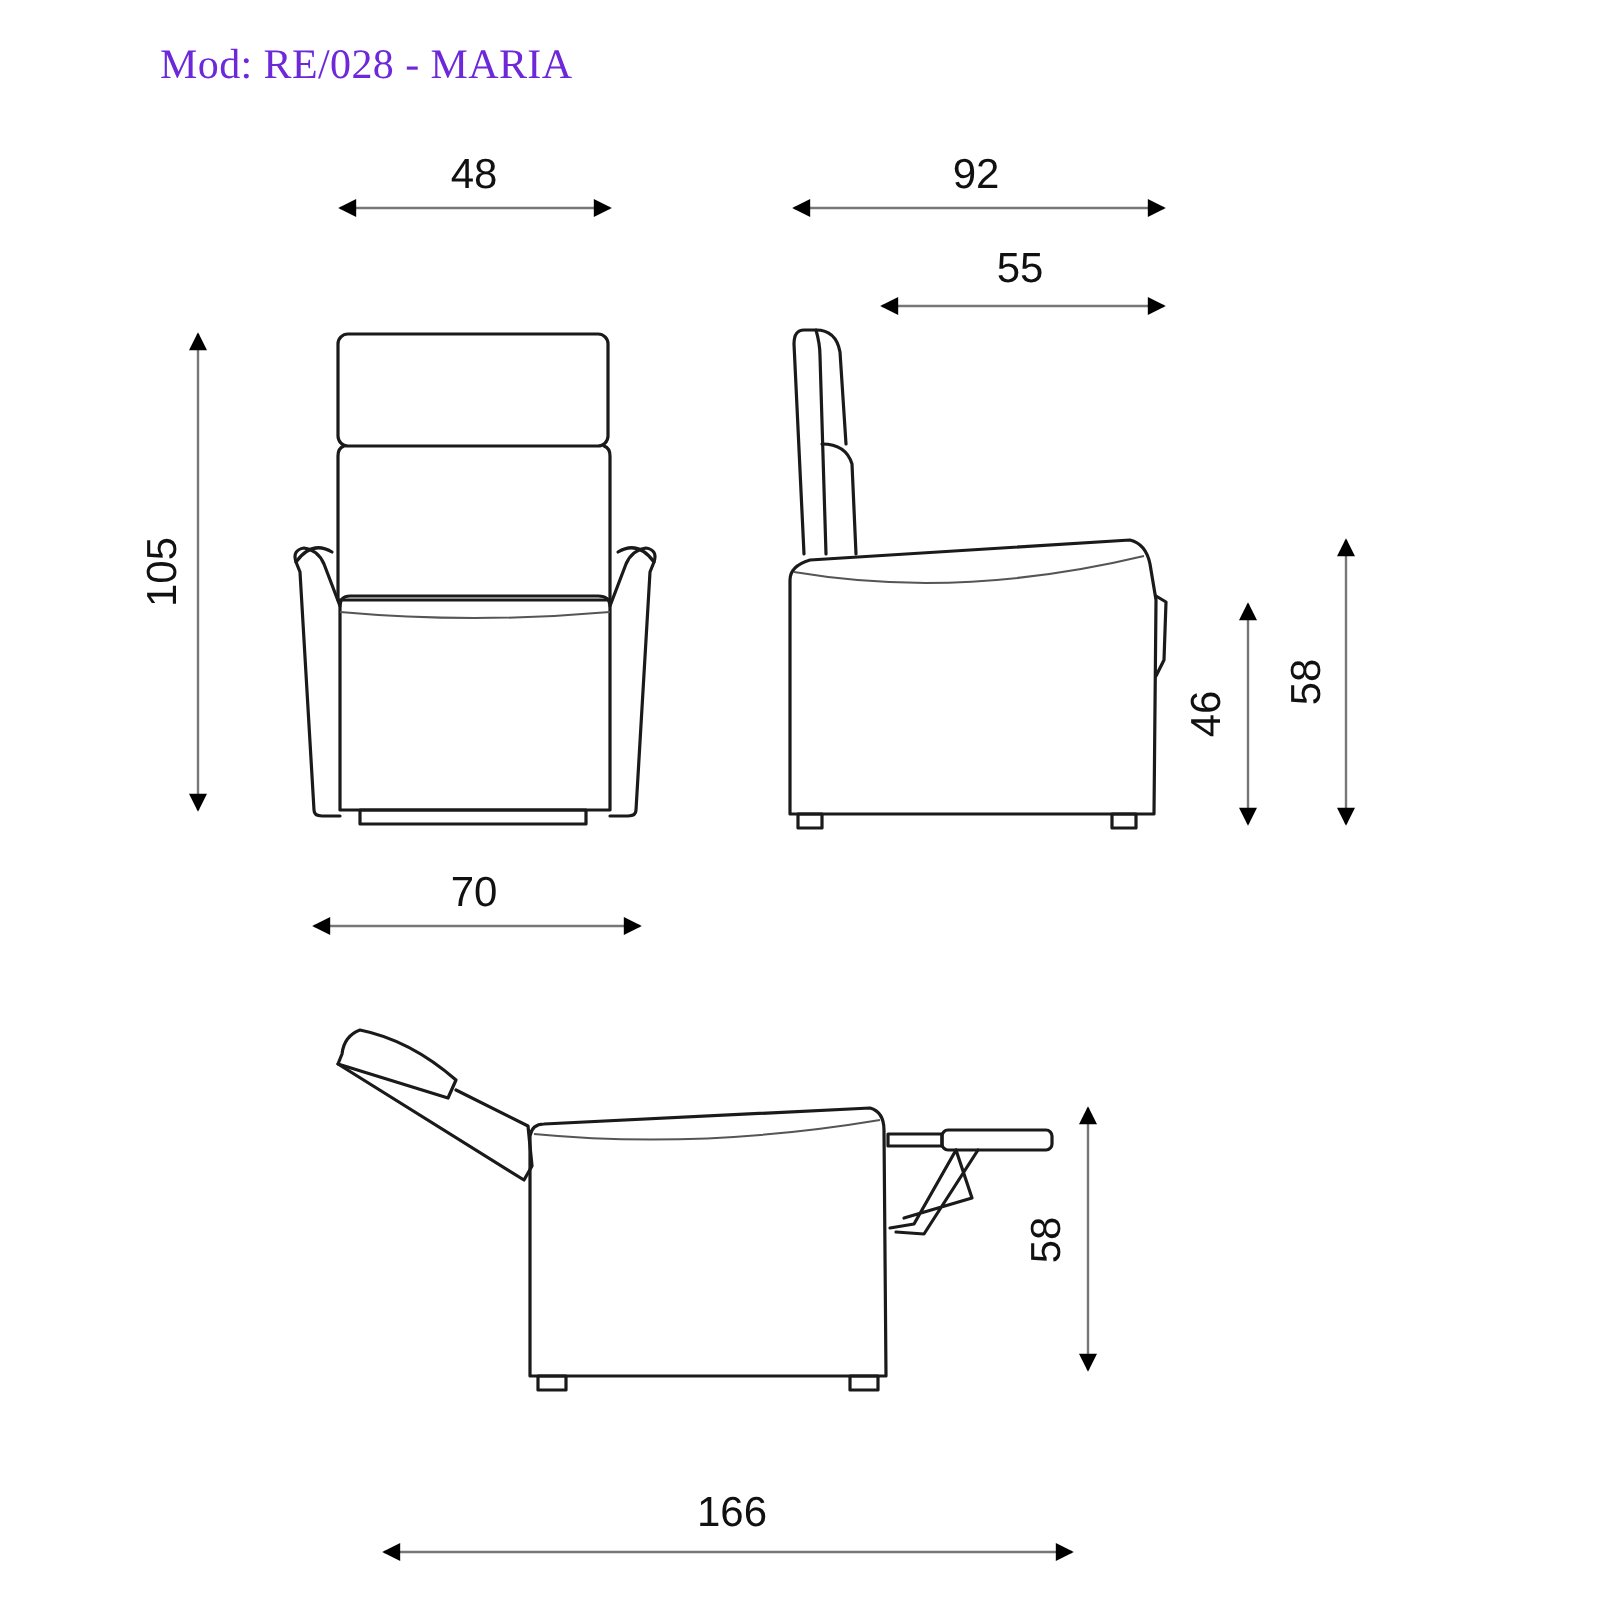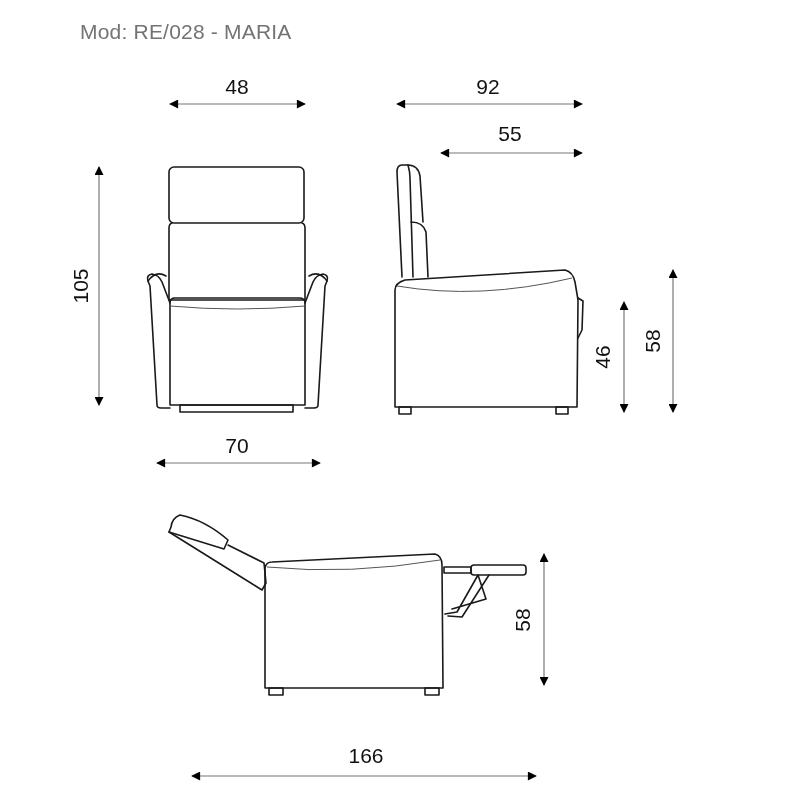--- a/index.html
+++ b/index.html
@@ -1,19 +1,19 @@
 <!DOCTYPE html>
 <html><head>
 <meta charset="utf-8">
 <style>
   html, body { margin: 0; padding: 0; background: #ffffff; }
   body { width: 800px; height: 800px; position: relative; overflow: hidden; }
   #title {
     position: absolute; left: 80px; top: 20px;
-    font-family: Liberation Sans, sans-serif; font-size: 21px; color: #737373;
+    font-family: Liberation Serif, serif; font-size: 21px; color: #6d28d9;
     letter-spacing: 0.2px;
   }
   svg#drawing { position: absolute; left: 0; top: 0; }
   .dimtext { font-family: "Liberation Sans", sans-serif; font-size: 21px; fill: #111; }
   .outline { fill: none; stroke: #1a1a1a; stroke-width: 1.6; stroke-linejoin: round; stroke-linecap: round; }
   .thin { fill: none; stroke: #555; stroke-width: 1; }
   .dimline { stroke: #777; stroke-width: 1.2; }
   .arrow { fill: #000; }
 </style>
 </head>

